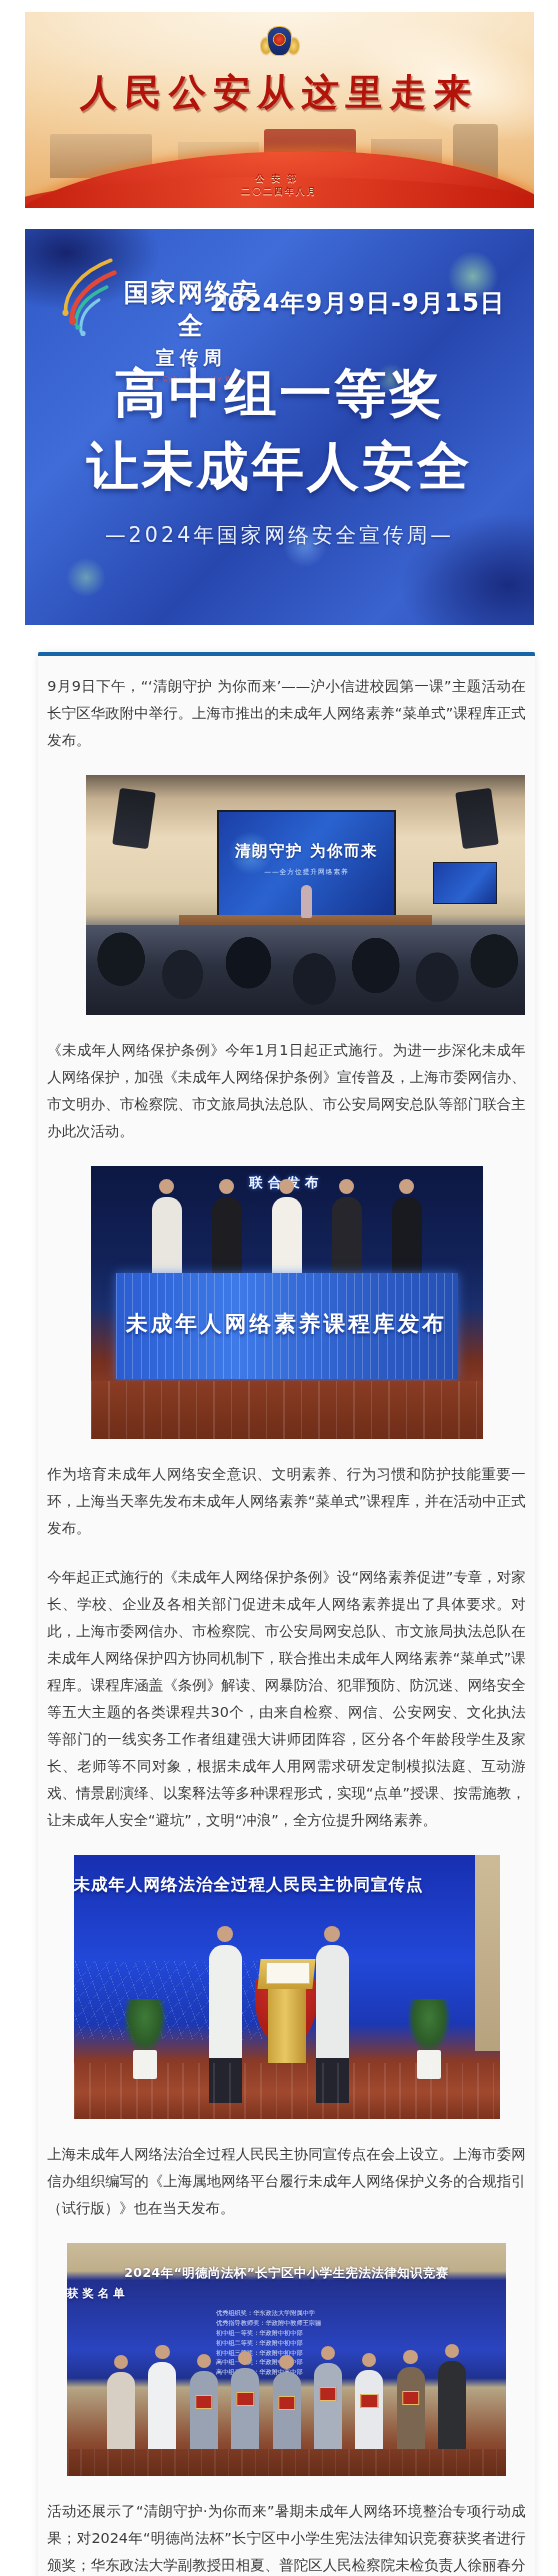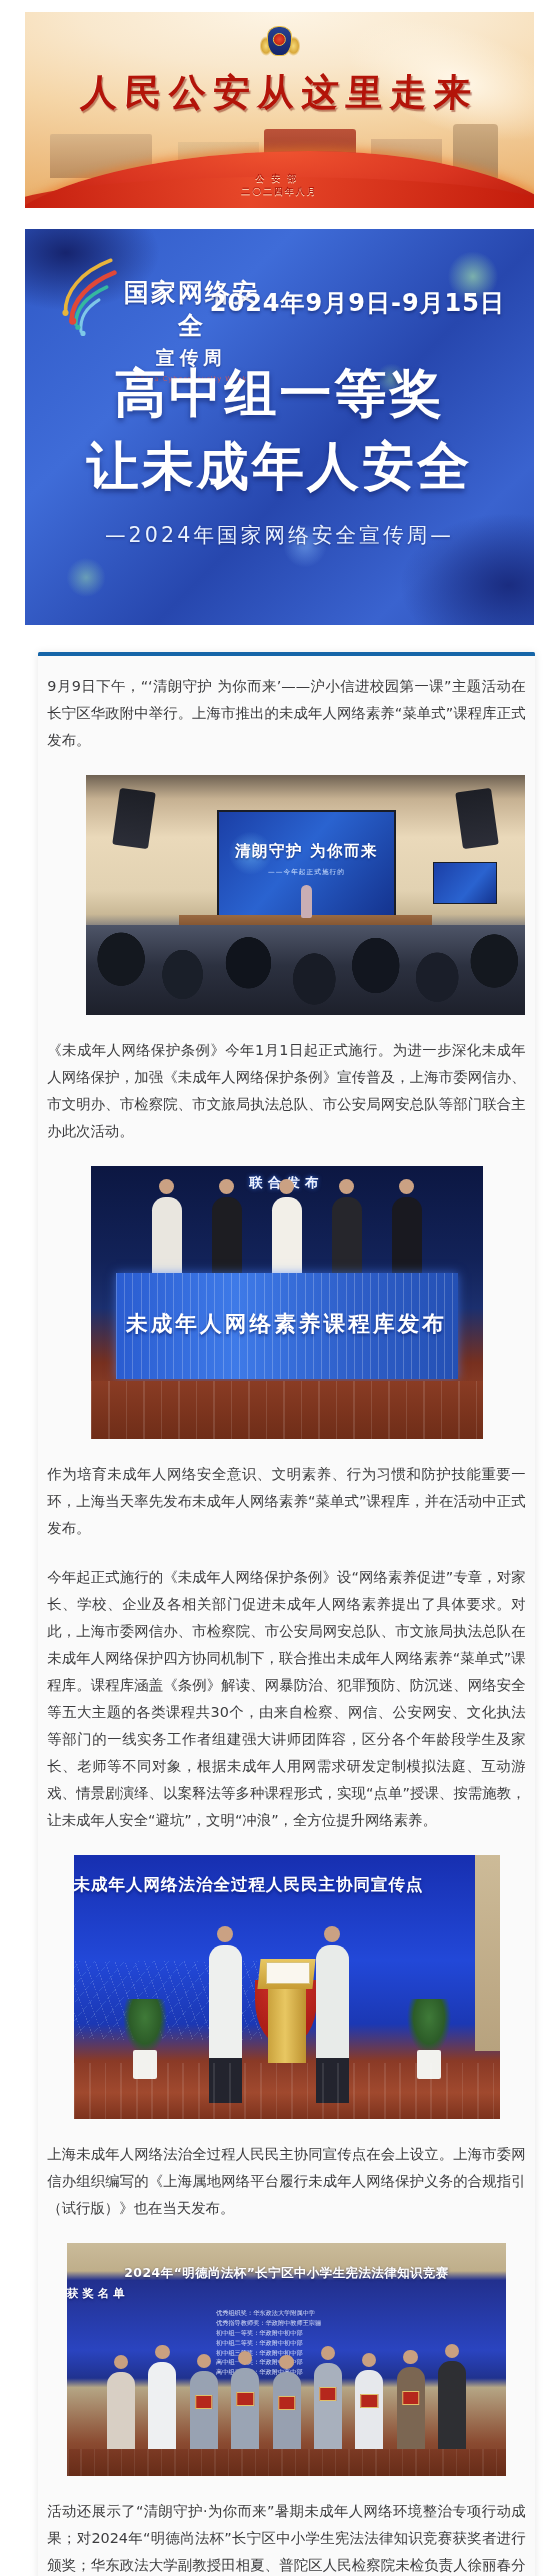--- a/index.html
+++ b/index.html
@@ -226,21 +226,21 @@
   <div class="card">
     <div class="card-bar"></div>
 
     <p class="para first">9月9日下午，“‘清朗守护 为你而来’——沪小信进校园第一课”主题活动在长宁区华政附中举行。上海市推出的未成年人网络素养“菜单式”课程库正式发布。</p>
 
     <div class="photo ph-hall">
       <div class="spk l"></div>
       <div class="spk r"></div>
       <div class="screen">
         <div class="t1">清朗守护 为你而来</div>
-        <div class="t2">——今年起正式施行的</div>
+        <div class="t2">——全方位提升网络素养</div>
       </div>
       <div class="screen2"></div>
       <div class="stage"></div>
       <div class="speaker"></div>
       <div class="desk"></div>
       <div class="audience"></div>
     </div>
 
     <p class="para">《未成年人网络保护条例》今年1月1日起正式施行。为进一步深化未成年人网络保护，加强《未成年人网络保护条例》宣传普及，上海市委网信办、市文明办、市检察院、市文旅局执法总队、市公安局网安总队等部门联合主办此次活动。</p>
 

